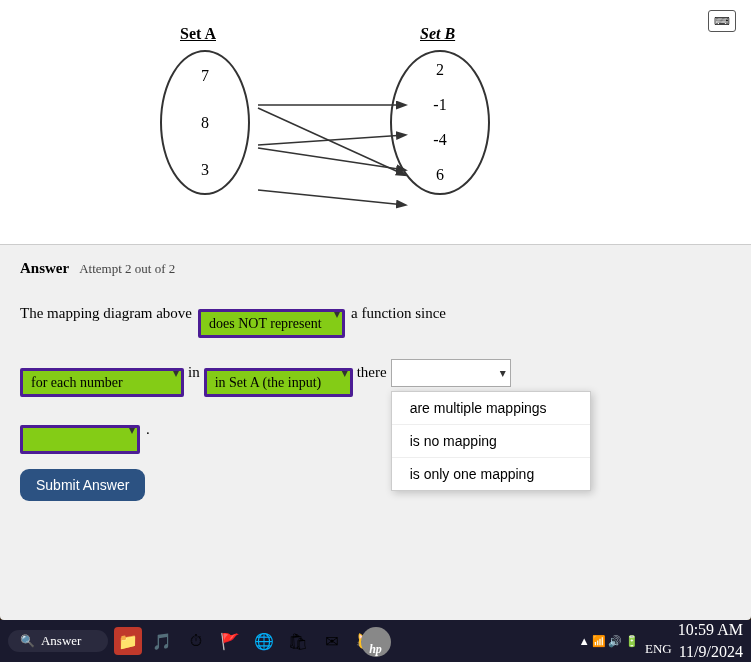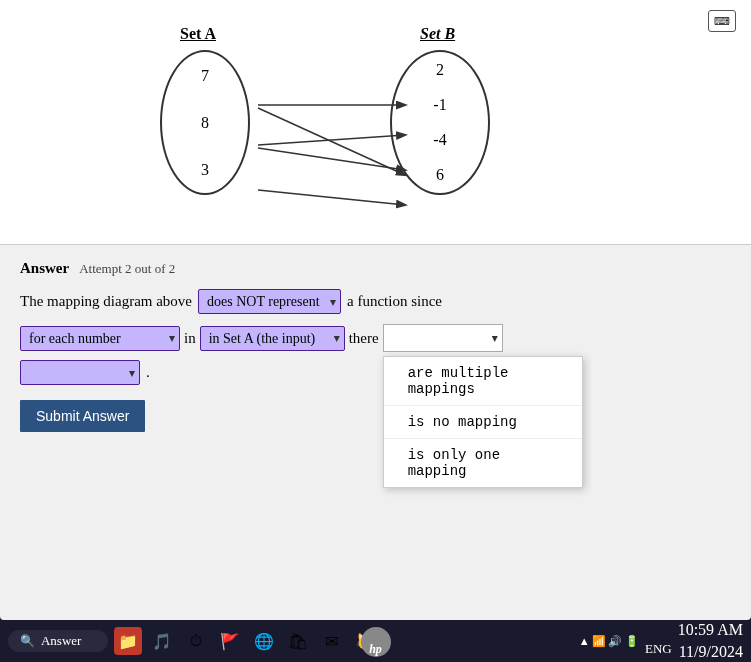--- a/index.html
+++ b/index.html
@@ -152,30 +152,31 @@
     }
 
     .sentence-row3 {
       display: flex;
       align-items: center;
       gap: 6px;
       margin-bottom: 15px;
     }
 
     .dropdown {
-      border: 1px solid #4c1d95;
-      background: #c4b5fd;
+      border: 3px solid #4c1d95;
+      background: #84cc16;
       padding: 4px 20px 4px 8px;
       font-size: 14px;
       font-family: serif;
       cursor: pointer;
       appearance: none;
       -webkit-appearance: none;
       position: relative;
       border-radius: 2px;
+      margin-top: 20px;
     }
 
     .dropdown-wrapper {
       position: relative;
       display: inline-block;
     }
 
     .dropdown-wrapper::after {
       content: '▾';
       position: absolute;
@@ -192,40 +193,40 @@
       font-family: serif;
     }
 
     .submit-btn {
       background: #2c5282;
       color: white;
       border: none;
       padding: 8px 16px;
       font-size: 14px;
       cursor: pointer;
-      border-radius: 1px;
+      border-radius: 9px;
       font-family: sans-serif;
     }
 
     
     .dropdown-popup {
       position: absolute;
       background: white;
       border: 1px solid #ccc;
       box-shadow: 2px 2px 8px rgba(0,0,0,0.2);
       z-index: 100;
       min-width: 200px;
       top: 32px;
       left: 0;
     }
 
     .dropdown-popup-item {
-      padding: 8px 24px;
+      padding: 8px 18px;
       font-size: 14px;
-      font-family: Liberation Mono, monospace;
+      font-family: Liberation Sans, sans-serif;
       cursor: pointer;
       border-bottom: 1px solid #eee;
     }
 
     .dropdown-popup-item:last-child {
       border-bottom: none;
     }
 
     
     .keyboard-icon-box {

